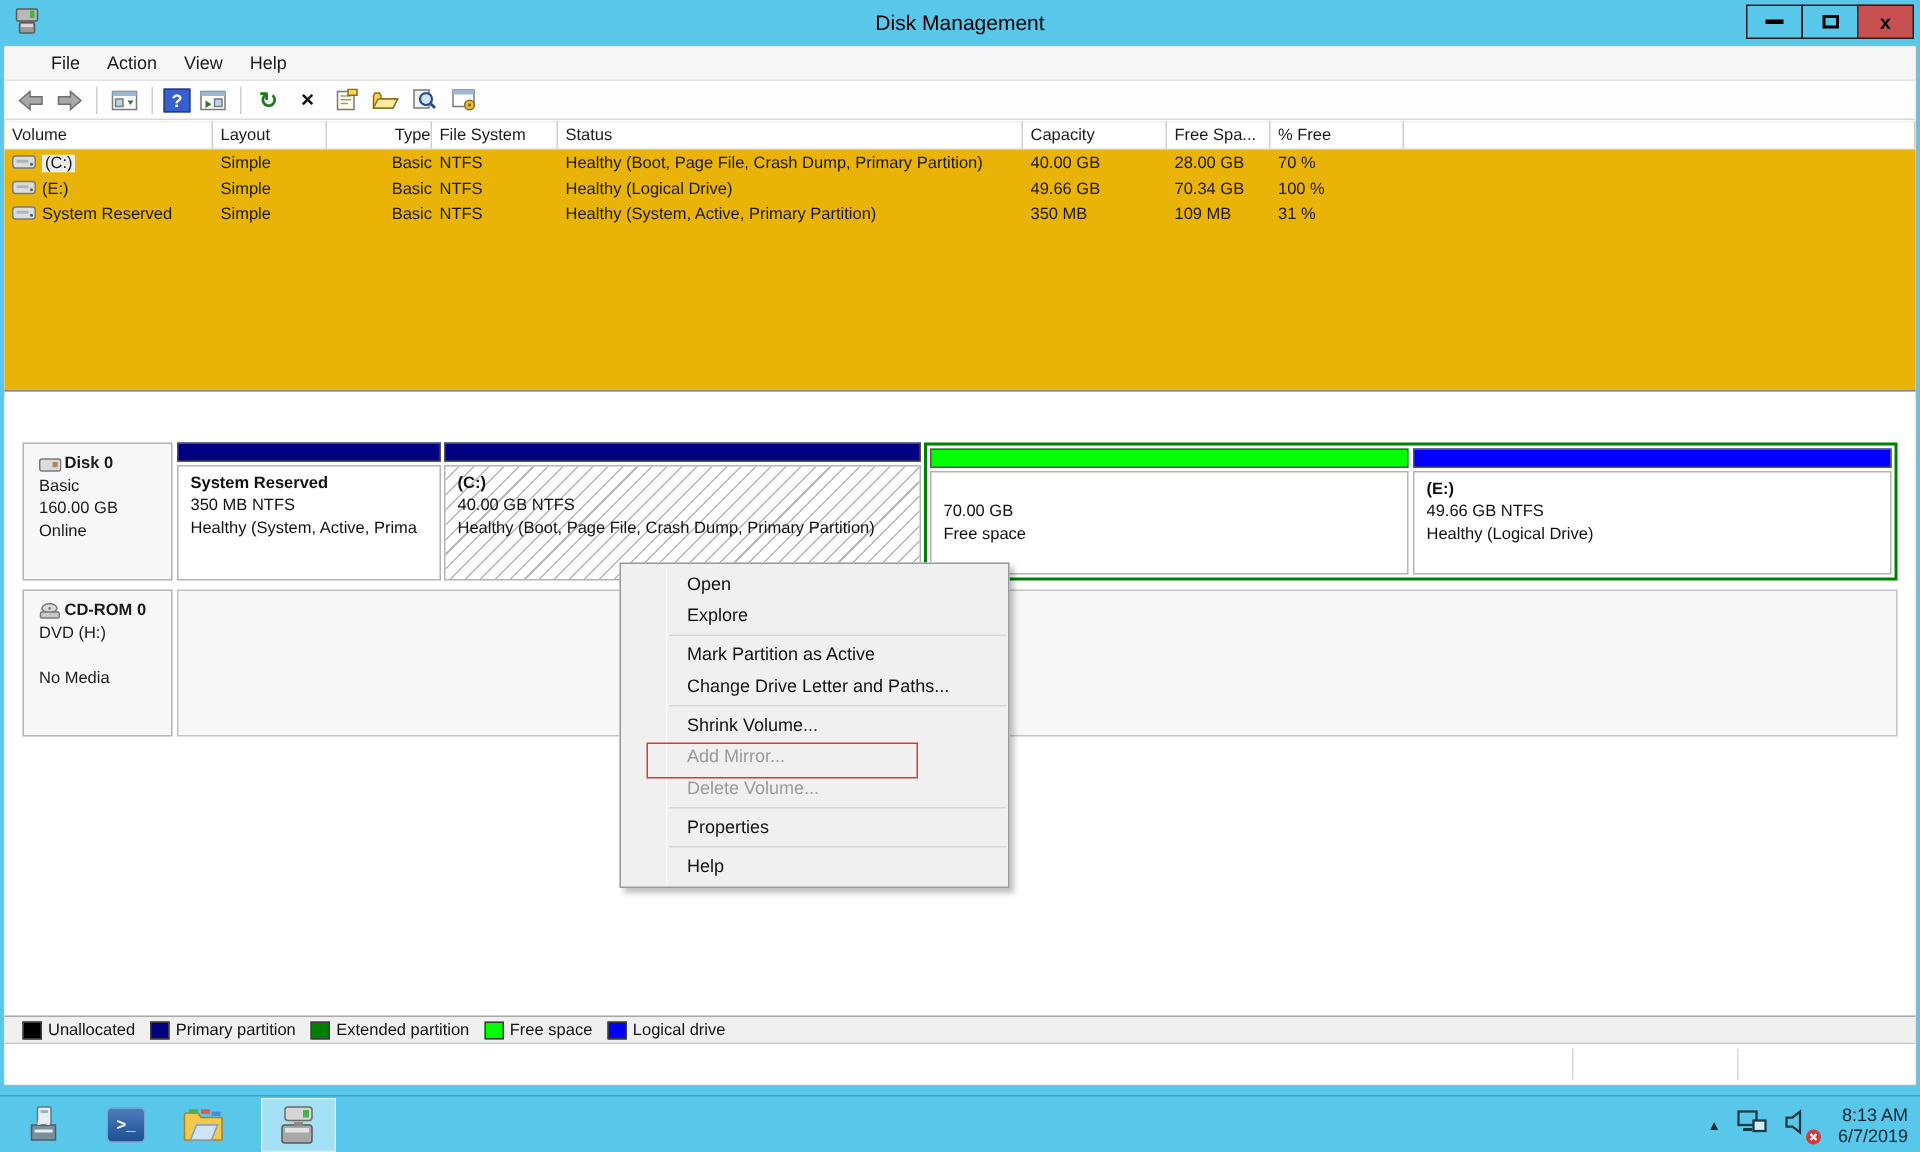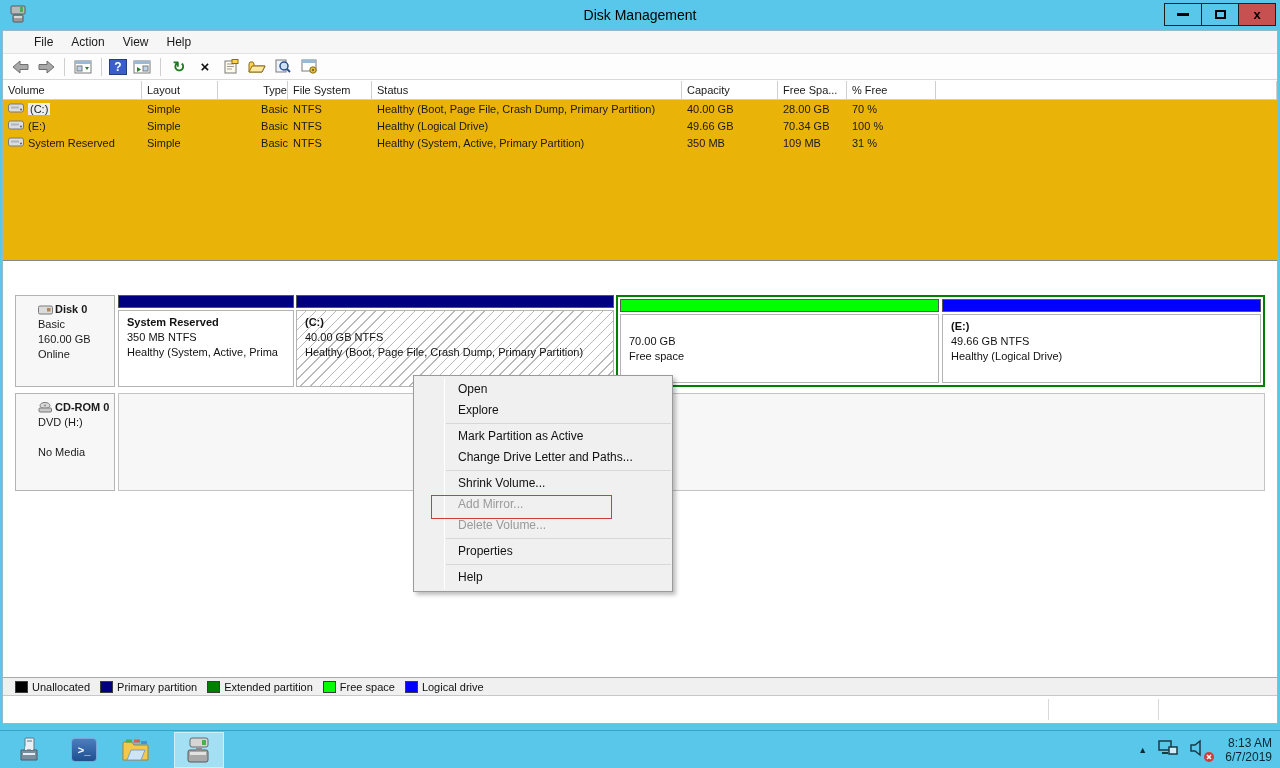--- a/index.html
+++ b/index.html
@@ -32,21 +32,21 @@
   .lheader { display:flex; height:19px; border-bottom:1px solid #cfcfcf; background:#fff; }
   .lheader .hc { font-size:11px; color:#1a1a1a; padding:3px 0 0 5px; border-right:1px solid #cfcfcf; overflow:hidden; white-space:nowrap; }
   .lrow { display:flex; height:17px; align-items:center; }
   .lrow .c { font-size:11px; color:#1a1a1a; padding-left:5px; overflow:hidden; white-space:nowrap; }
   .volcell { display:flex; align-items:center; gap:4px; }
   .c0{width:139px;} .c1{width:76px;} .c2{width:70px;text-align:right;} .c3{width:84px;} .c4{width:310px;} .c5{width:96px;} .c6{width:69px;} .c7{width:89px;} .c8{flex:1;}
 
   
   .graphpane { position:absolute; left:0; top:234px; bottom:46px; width:100%; background:#fff; }
   .diskrow { position:absolute; left:12px; right:12px; }
-  .diskinfo { position:absolute; left:0; top:0; width:100px; height:100%; background:#f7f7f7; border:1px solid #b4b4b4; padding:6px 4px 0 22px; font-size:11px; color:#1a1a1a; line-height:15px; }
+  .diskinfo { position:absolute; left:0; top:0; width:100px; height:100%; background:#f7f7f7; border:1px solid #b4b4b4; padding:6px 4px 0 10px; font-size:11px; color:#1a1a1a; line-height:15px; }
   .diskinfo .dname { font-weight:bold; display:flex; align-items:center; gap:2px; }
   .parts { position:absolute; left:103px; right:0; top:0; height:100%; display:flex; gap:2px; }
   .part { position:relative; }
   .pbar { height:13px; border:1px solid #565656; }
   .pbox { position:absolute; left:0; right:0; top:15px; bottom:0; background:#fff; border:1px solid #b4b4b4; padding:4px 0 0 8px; font-size:11px; line-height:15px; color:#111; overflow:hidden; white-space:nowrap; }
   .pbox .t1 { font-weight:bold; }
   .hatch { background:repeating-linear-gradient(135deg,#ffffff 0px,#ffffff 6px,#b9b9b9 6px,#b9b9b9 7px); }
   .extended { position:relative; border:2px solid #008000; padding:2px; display:flex; gap:3px; background:#fff; }
   .extended .part { flex:1; }
   .extended .pbar { border:1px solid #565656; }

